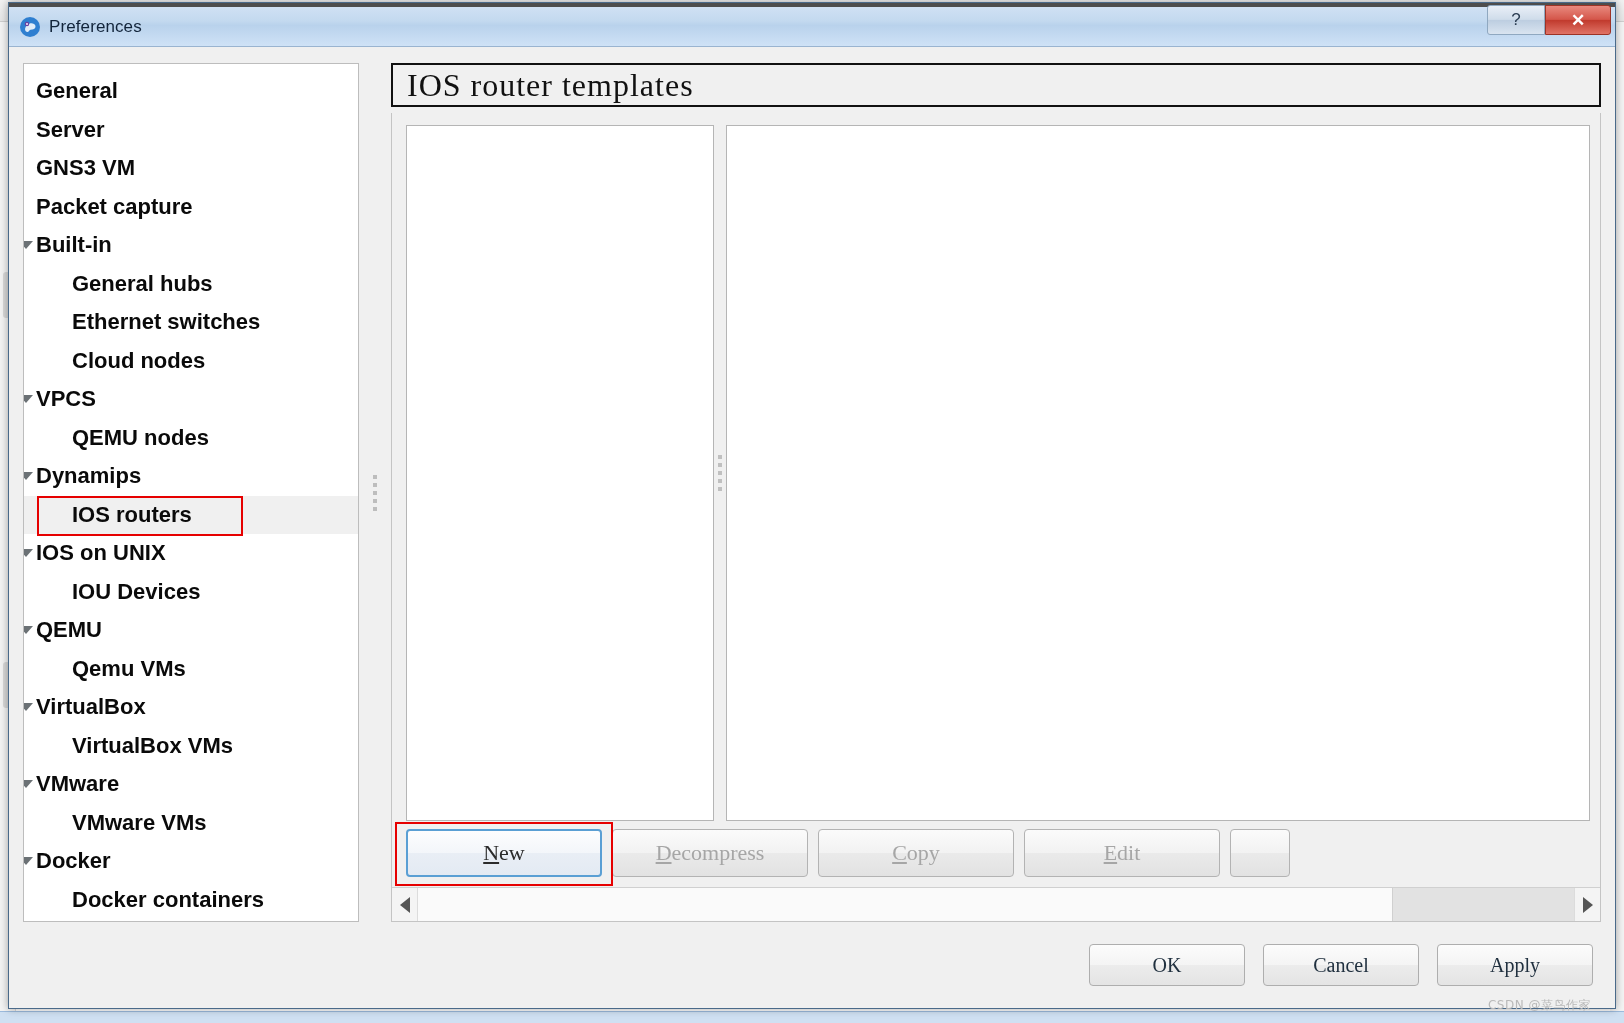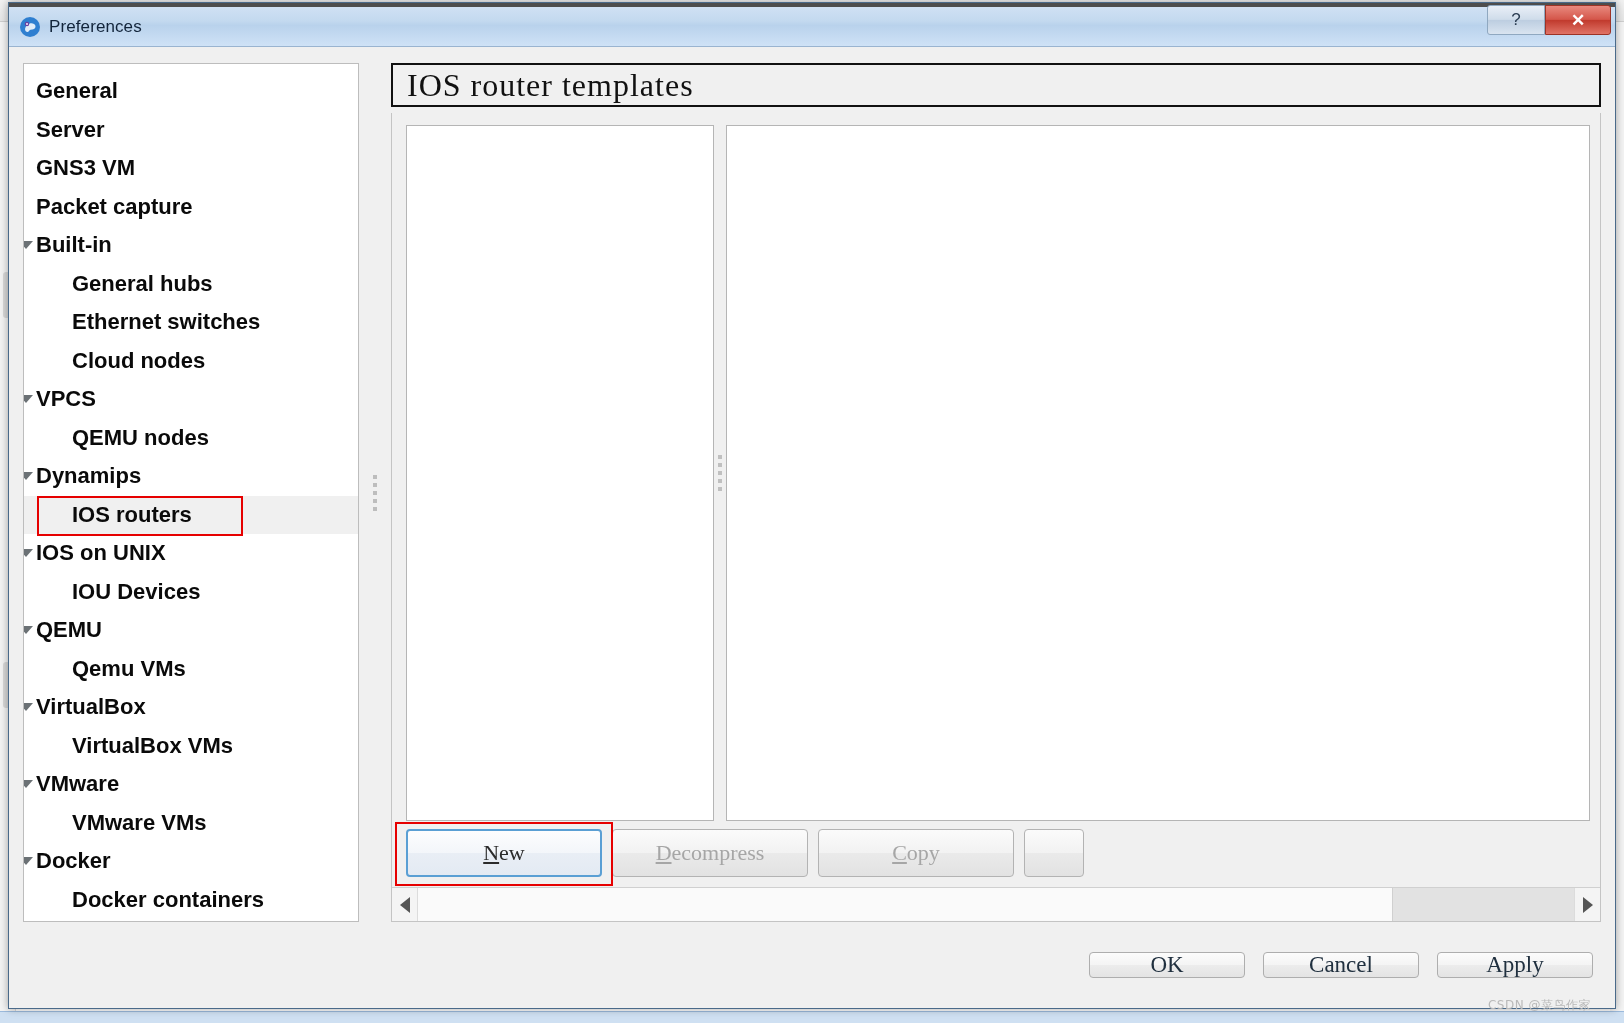--- a/index.html
+++ b/index.html
@@ -194,24 +194,24 @@
     position: absolute; top: 0; bottom: 0; right: 0; width: 182px;
     background: #e2e2e2; border-left: 1px solid #d0d0d0;
   }
 
   
   #footer {
     flex: 0 0 86px; display: flex; align-items: center; justify-content: flex-end;
     gap: 18px; padding: 0 22px 0 0; background: #f0f0f0; position: relative;
   }
   .footer-btn {
-    width: 156px; height: 26px; border: 1px solid #aeaeae; border-radius: 4px;
+    width: 156px; height: 42px; border: 1px solid #aeaeae; border-radius: 4px;
     background: linear-gradient(to bottom,#fcfcfc 0%, #f4f4f4 50%, #ececec 51%, #e4e4e4 100%);
     display: flex; align-items: center; justify-content: center;
-    font-family: "Liberation Serif", serif; font-size: 23px; color: #20303f;
+    font-family: "Liberation Serif", serif; font-size: 20px; color: #20303f;
   }
   #watermark {
     position: absolute; right: 24px; bottom: -6px;
     font-size: 12px; color: #b9b9b9; letter-spacing: .5px;
     font-family: "DejaVu Sans", sans-serif;
   }
 </style>
 </head>
 <body>
 
@@ -380,20 +380,23 @@
         <div id="action-row">
           <div class="btn focused" id="btn-new">
               <span><span class="u">N</span>ew</span>
             </div>
           <div class="btn disabled" id="btn-decompress">
               <span><span class="u">D</span>ecompress</span>
             </div>
           <div class="btn disabled" id="btn-copy">
               <span><span class="u">C</span>opy</span>
             </div>
+          <div class="btn disabled" id="btn-edit">
+              <span><span class="u">E</span>dit</span>
+            </div>
           <div class="btn disabled" id="btn-extra"></div>
           <div class="hl-box" id="new-hl" style="left: 3px; top: 1px; width: 218px; height: 64px; border-color: rgb(230, 0, 0);"></div>
         </div>
 
         <div id="hscroll">
           <div class="sb-arrow">
             <i class="left-tri"></i>
           </div>
           <div id="sb-track">
             <div id="sb-thumb"></div>

